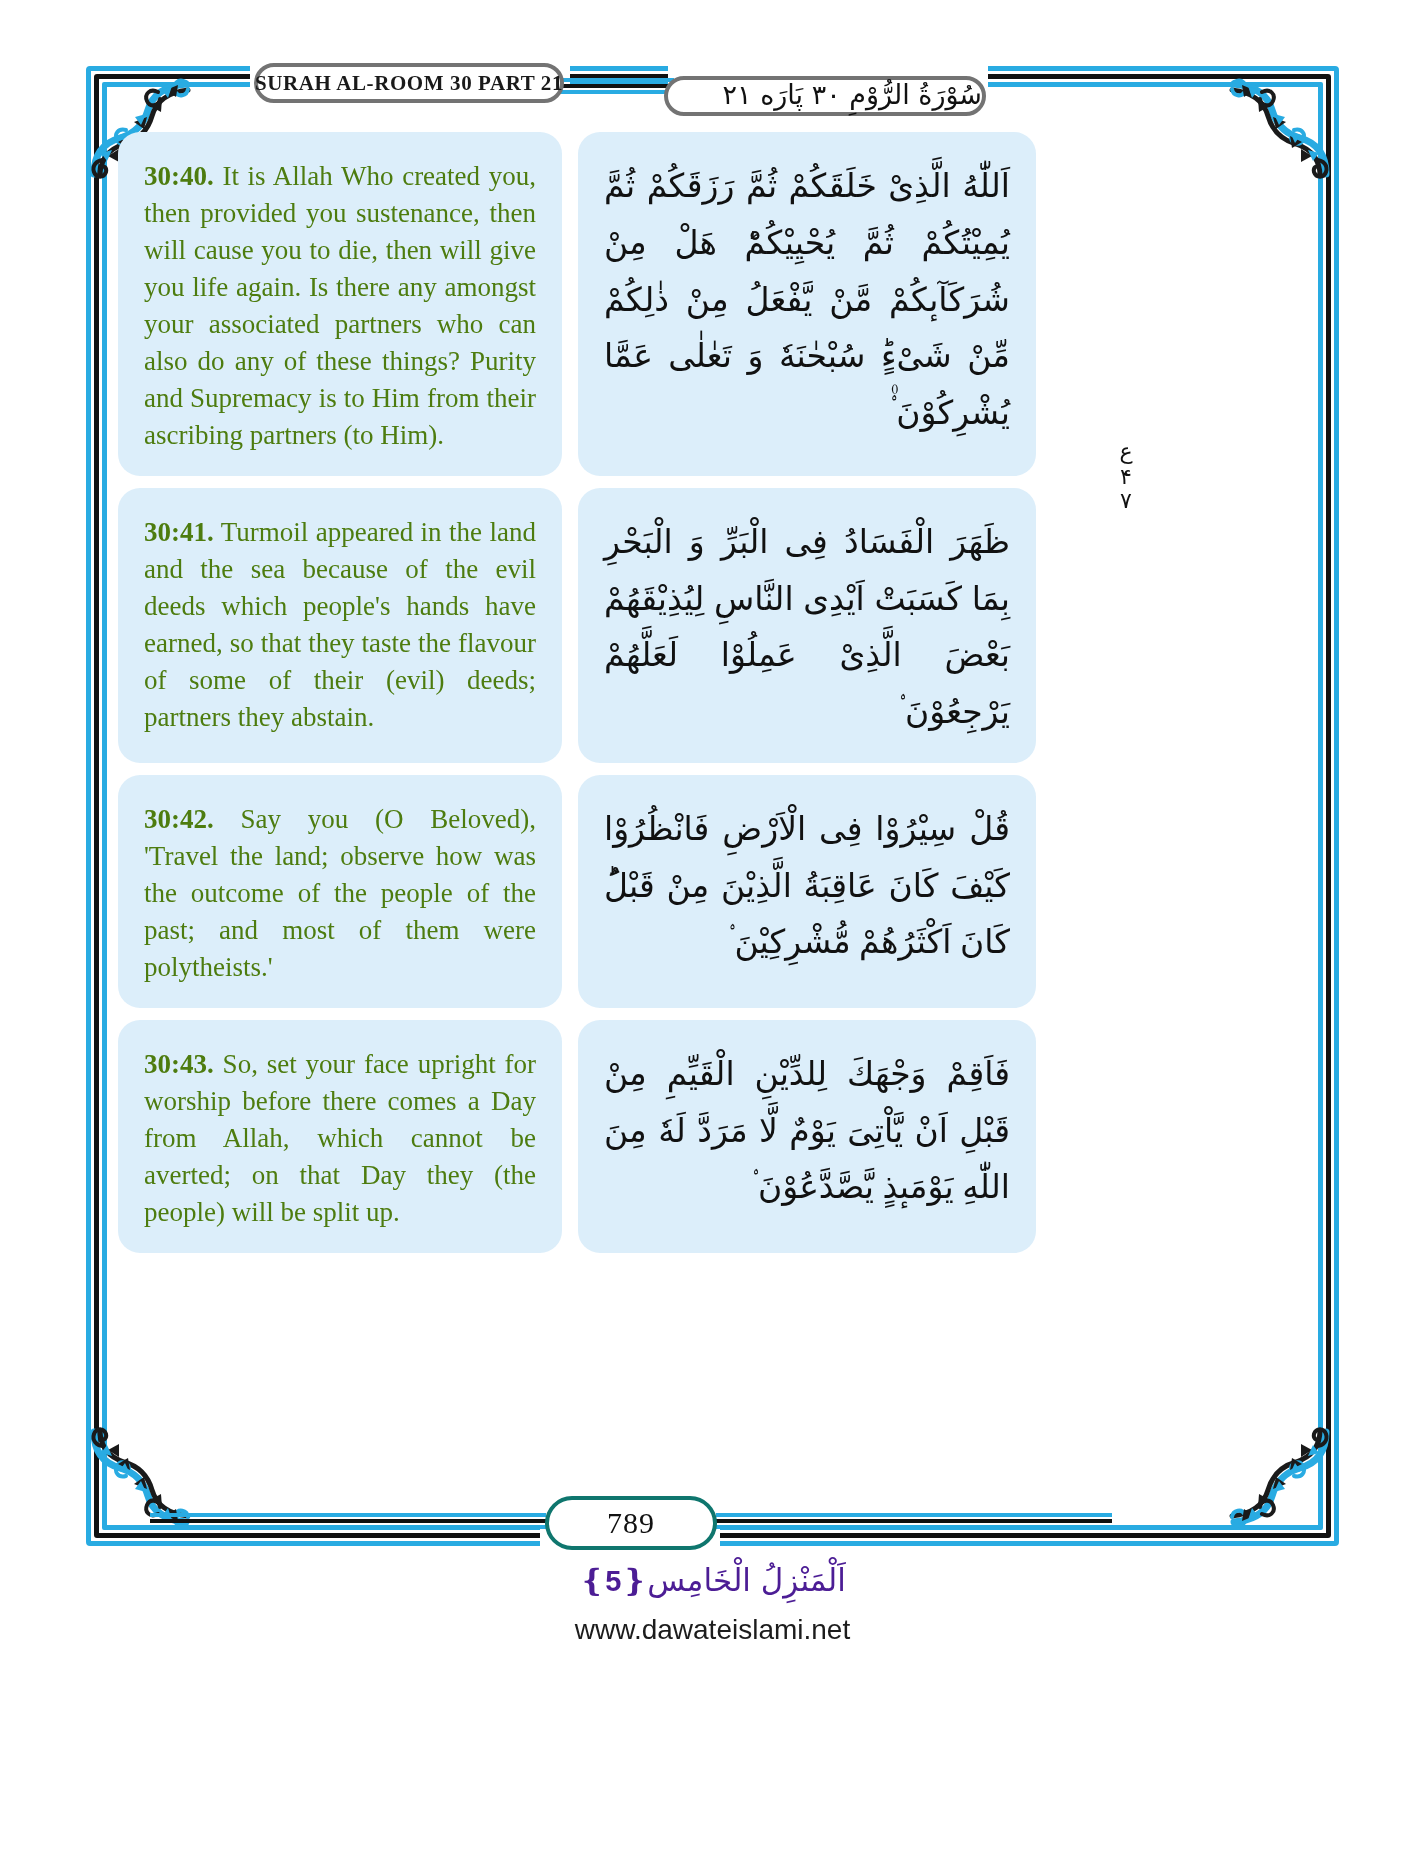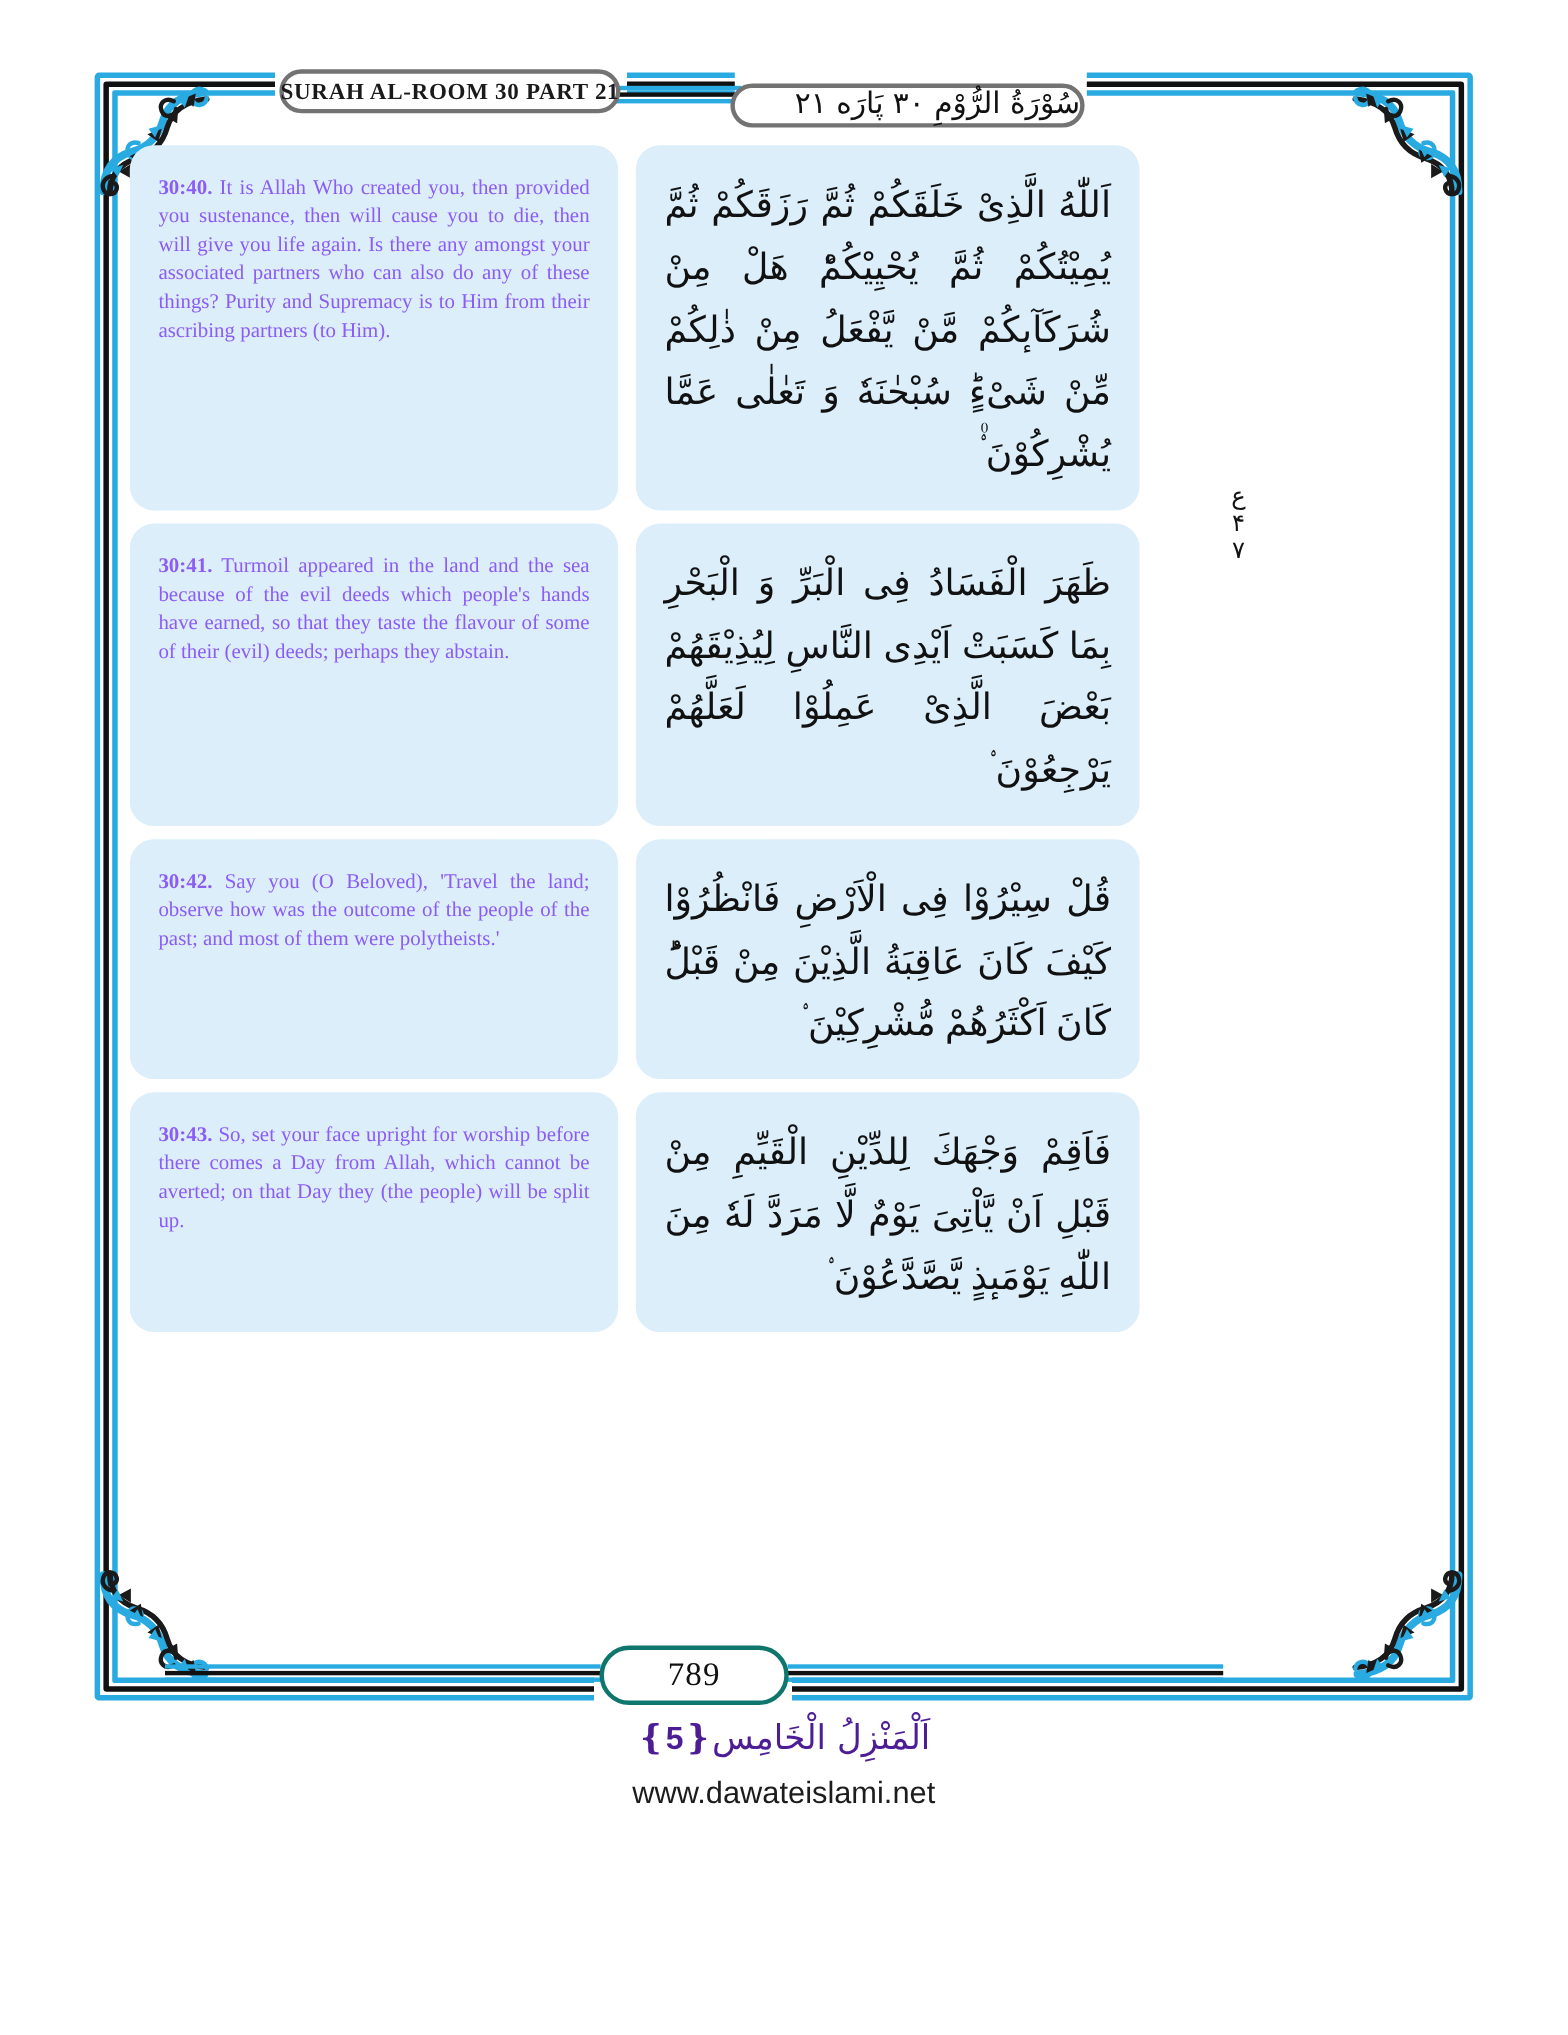--- a/index.html
+++ b/index.html
@@ -137,23 +137,23 @@
     width: 444px;
     flex: 0 0 444px;
   }
   .card-ar {
     width: 458px;
     flex: 0 0 458px;
   }
 
   .en-text {
     font-family: "Liberation Serif", serif;
-    font-size: 19px;
+    font-size: 27px;
     line-height: 1.37;
-    color: #8b5cf6;
+    color: #4d7c0f;
     text-align: justify;
     text-align-last: left;
     hyphens: none;
   }
   .en-text .vnum {
     font-weight: bold;
   }
 
   .ar-text {
     font-family: "DejaVu Sans", sans-serif;
@@ -374,21 +374,21 @@
       <div class="card card-en">
         <div class="en-text"><span class="vnum">30:40.</span> <span>It is Allah Who created you, then provided you sustenance, then will cause you to die, then will give you life again. Is there any amongst your associated partners who can also do any of these things? Purity and Supremacy is to Him from their ascribing partners (to Him).</span></div>
       </div>
       <div class="card card-ar">
         <div class="ar-text">اَللّٰهُ الَّذِیْ خَلَقَكُمْ ثُمَّ رَزَقَكُمْ ثُمَّ یُمِیْتُكُمْ ثُمَّ یُحْیِیْكُمْؕ هَلْ مِنْ شُرَكَآىٕكُمْ مَّنْ یَّفْعَلُ مِنْ ذٰلِكُمْ مِّنْ شَیْءٍؕ سُبْحٰنَهٗ وَ تَعٰلٰى عَمَّا یُشْرِكُوْنَ ۟۠</div>
       </div>
     </div>
 
     <div class="verse-row">
       <div class="card card-en">
-        <div class="en-text"><span class="vnum">30:41.</span> <span>Turmoil appeared in the land and the sea because of the evil deeds which people's hands have earned, so that they taste the flavour of some of their (evil) deeds; perhaps they abstain.</span></div>
+        <div class="en-text"><span class="vnum">30:41.</span> <span>Turmoil appeared in the land and the sea because of the evil deeds which people's hands have earned, so that they taste the flavour of some of their (evil) deeds; partners they abstain.</span></div>
       </div>
       <div class="card card-ar">
         <div class="ar-text">ظَهَرَ الْفَسَادُ فِی الْبَرِّ وَ الْبَحْرِ بِمَا كَسَبَتْ اَیْدِی النَّاسِ لِیُذِیْقَهُمْ بَعْضَ الَّذِیْ عَمِلُوْا لَعَلَّهُمْ یَرْجِعُوْنَ ۟</div>
       </div>
     </div>
 
     <div class="verse-row">
       <div class="card card-en">
         <div class="en-text"><span class="vnum">30:42.</span> <span>Say you (O Beloved), 'Travel the land; observe how was the outcome of the people of the past; and most of them were polytheists.'</span></div>
       </div>

